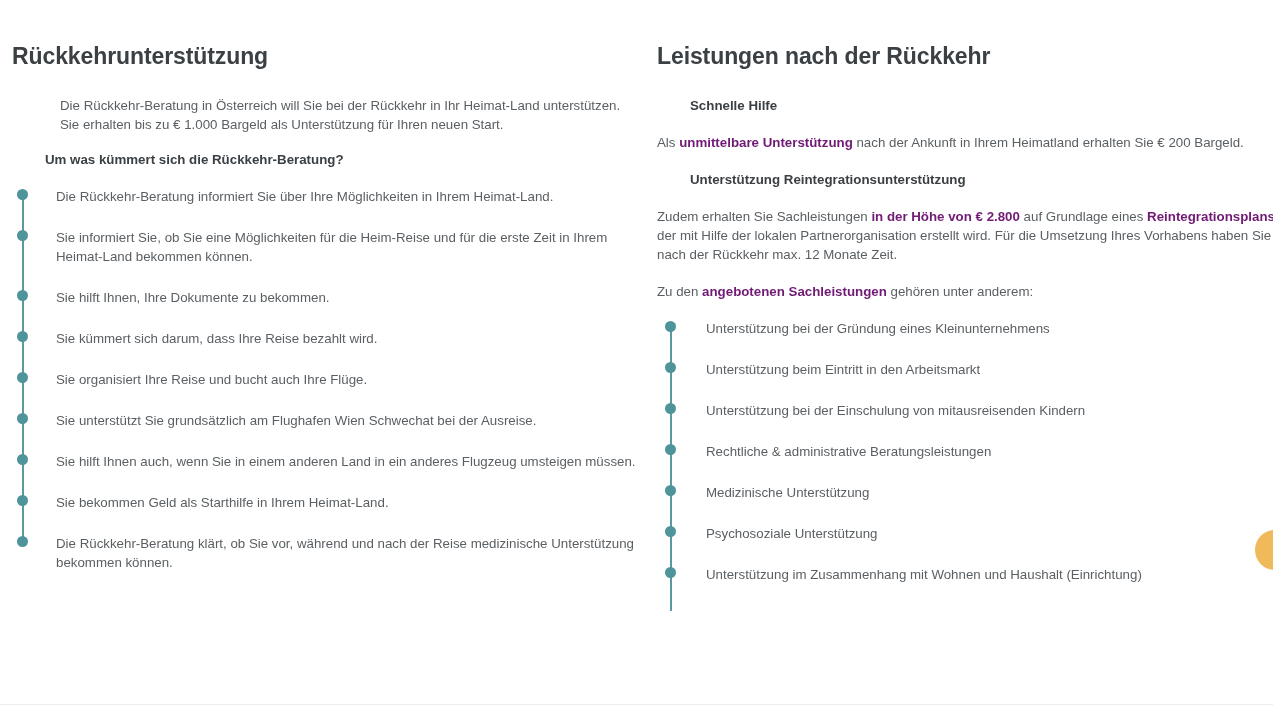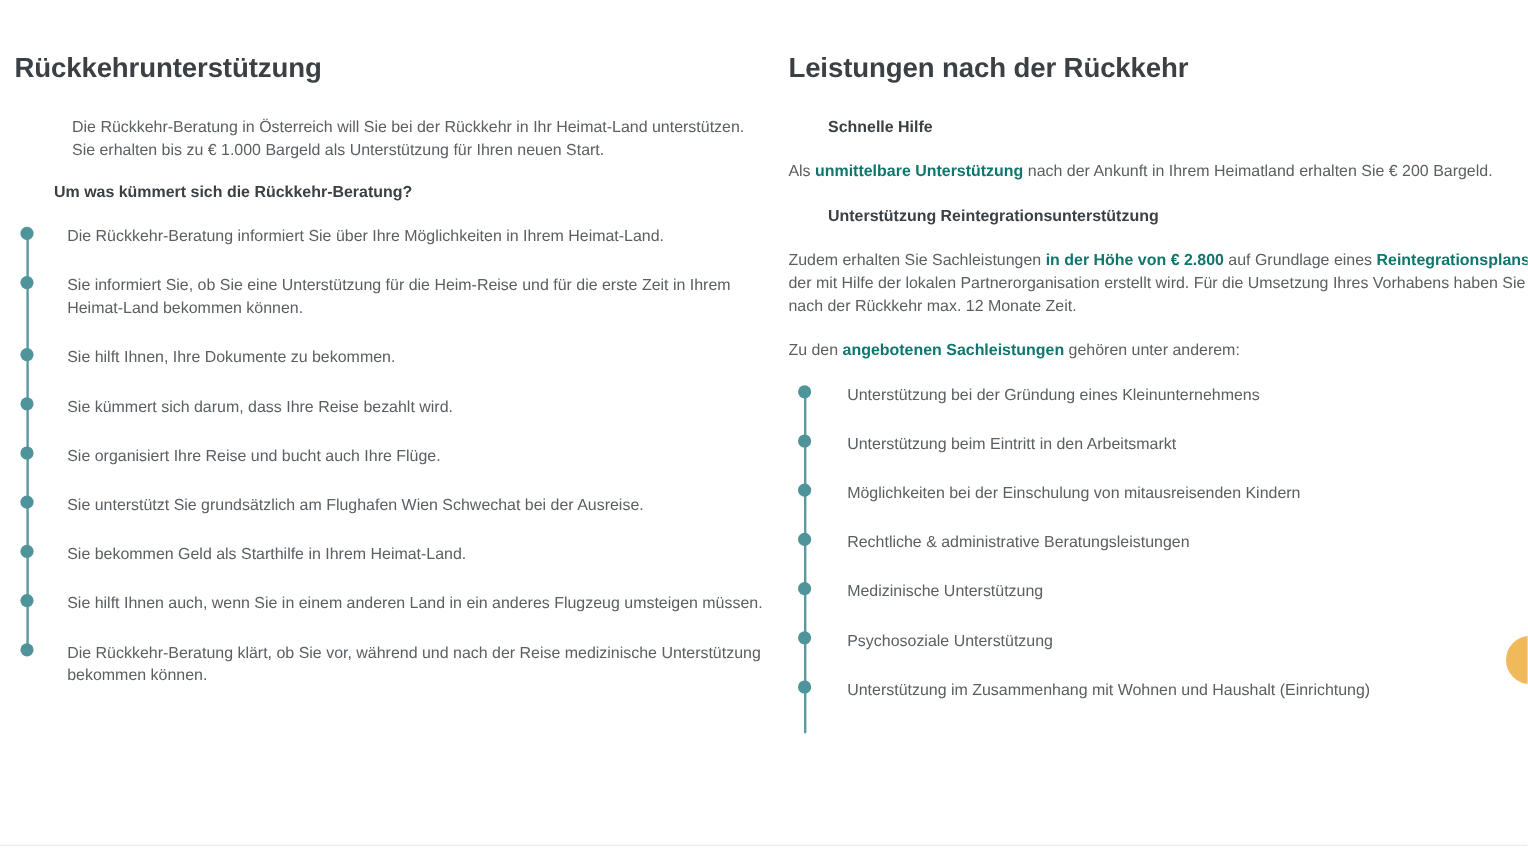--- a/index.html
+++ b/index.html
@@ -73,21 +73,21 @@
     font-size: 13.3px;
     line-height: 19px;
     font-weight: bold;
     color: #3b4044;
     padding-left: 33px;
   }
 
   .body-text b,
   .body-text strong {
     font-weight: bold;
-    color: #0f766e;
+    color: #701a75;
   }
 
   
   ul.timeline {
     list-style: none;
     margin: 0;
     padding: 0;
     position: relative;
   }
   ul.timeline::before {
@@ -186,27 +186,27 @@
 
       <h2 class="section-title">Rückkehrunterstützung</h2>
 
       <p class="body-text tight">Die Rückkehr-Beratung in Österreich will Sie bei der Rückkehr in Ihr Heimat-Land unterstützen. Sie erhalten bis zu € 1.000 Bargeld als Unterstützung für Ihren neuen Start.</p>
 
       <p class="sub-title">Um was kümmert sich die Rückkehr-Beratung?</p>
 
       <div class="left-list-wrap">
         <ul class="timeline left-list">
           <li><span>Die Rückkehr-Beratung informiert Sie über Ihre Möglichkeiten in Ihrem Heimat-Land.</span></li>
-          <li><span>Sie informiert Sie, ob Sie eine Unterstützung für die Heim-Reise und für die erste Zeit in Ihrem Heimat-Land bekommen können.</span></li>
+          <li><span>Sie informiert Sie, ob Sie eine Möglichkeiten für die Heim-Reise und für die erste Zeit in Ihrem Heimat-Land bekommen können.</span></li>
           <li><span>Sie hilft Ihnen, Ihre Dokumente zu bekommen.</span></li>
           <li><span>Sie kümmert sich darum, dass Ihre Reise bezahlt wird.</span></li>
           <li><span>Sie organisiert Ihre Reise und bucht auch Ihre Flüge.</span></li>
           <li><span>Sie unterstützt Sie grundsätzlich am Flughafen Wien Schwechat bei der Ausreise.</span></li>
+          <li><span>Sie hilft Ihnen auch, wenn Sie in einem anderen Land in ein anderes Flugzeug umsteigen müssen.</span></li>
           <li><span>Sie bekommen Geld als Starthilfe in Ihrem Heimat-Land.</span></li>
-          <li><span>Sie hilft Ihnen auch, wenn Sie in einem anderen Land in ein anderes Flugzeug umsteigen müssen.</span></li>
           <li><span>Die Rückkehr-Beratung klärt, ob Sie vor, während und nach der Reise medizinische Unterstützung bekommen können.</span></li>
         </ul>
       </div>
 
     </div>
 
     <div class="col col-right">
 
       <h2 class="section-title">Leistungen nach der Rückkehr</h2>
 
@@ -218,21 +218,21 @@
       <p class="sub-title">Unterstützung Reintegrationsunterstützung</p>
 
       <p class="body-text"><span>Zudem erhalten Sie Sachleistungen </span><b>in der Höhe von € 2.800</b><span> auf Grundlage eines </span><b>Reintegrationsplans</b><span>, der mit Hilfe der lokalen Partnerorganisation erstellt wird. Für die Umsetzung Ihres Vorhabens haben Sie nach der Rückkehr max. 12 Monate Zeit.</span></p>
 
       <p class="body-text"><span>Zu den </span><b>angebotenen Sachleistungen</b><span> gehören unter anderem:</span></p>
 
       <div class="right-list-wrap">
         <ul class="timeline right-list">
           <li><span>Unterstützung bei der Gründung eines Kleinunternehmens</span></li>
           <li><span>Unterstützung beim Eintritt in den Arbeitsmarkt</span></li>
-          <li><span>Möglichkeiten bei der Einschulung von mitausreisenden Kindern</span></li>
+          <li><span>Unterstützung bei der Einschulung von mitausreisenden Kindern</span></li>
           <li><span>Rechtliche &amp; administrative Beratungsleistungen</span></li>
           <li><span>Medizinische Unterstützung</span></li>
           <li><span>Psychosoziale Unterstützung</span></li>
           <li><span>Unterstützung im Zusammenhang mit Wohnen und Haushalt (Einrichtung)</span></li>
         </ul>
       </div>
 
     </div>
 
   </div>

